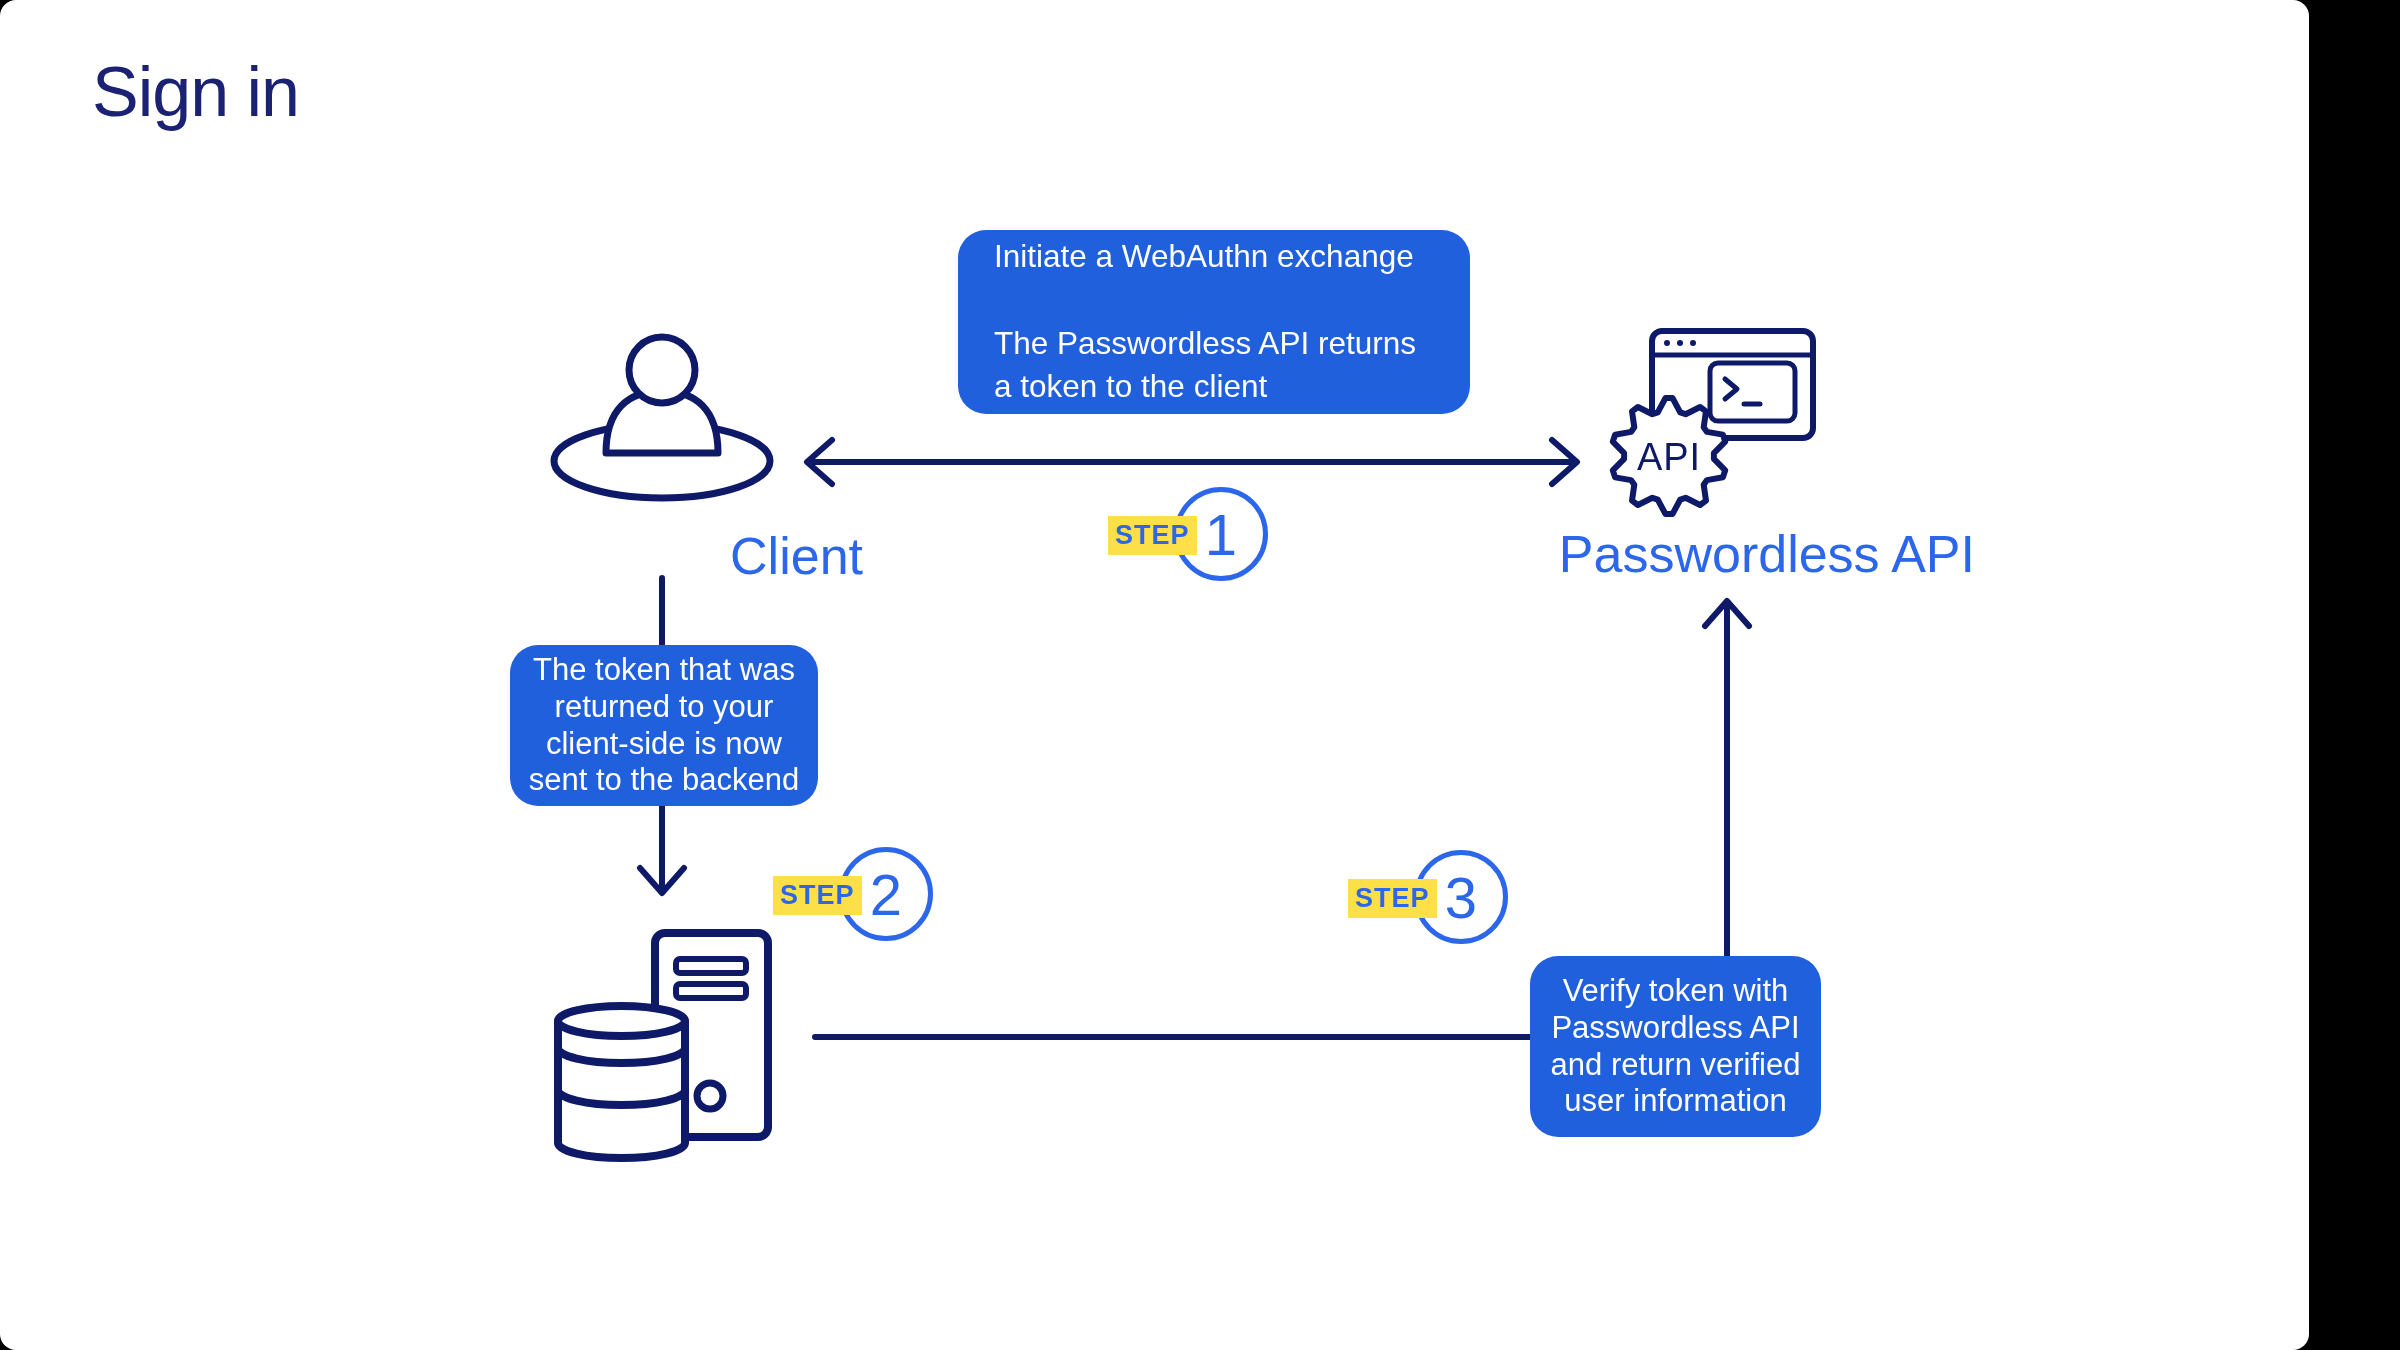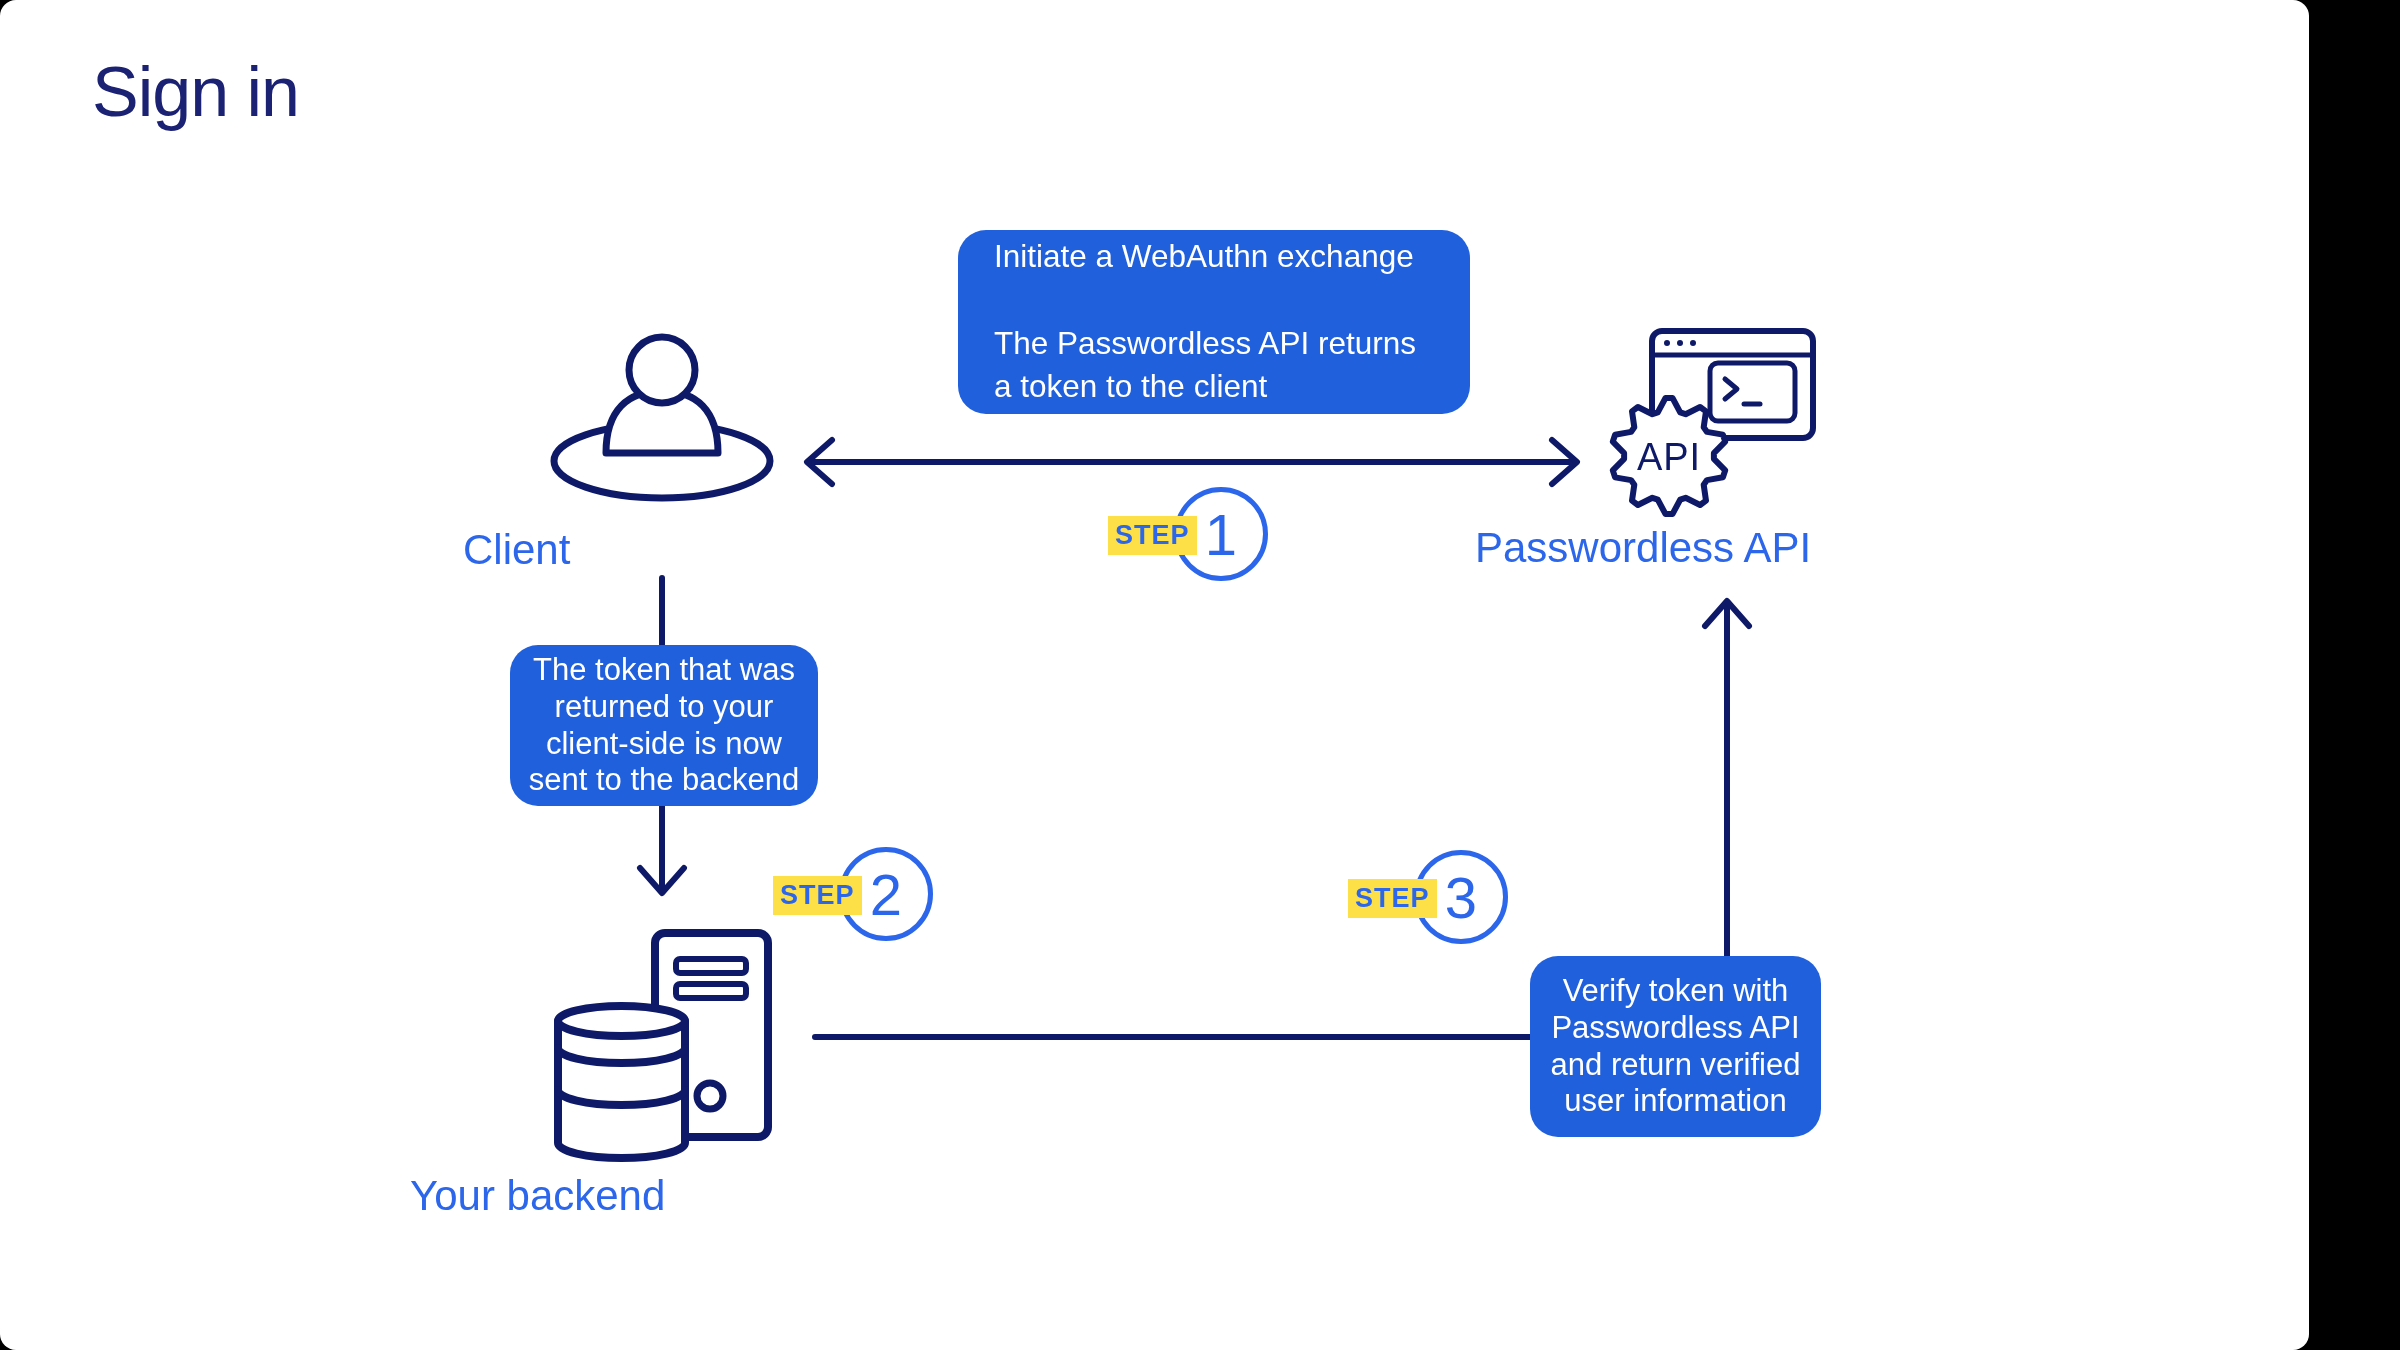--- a/index.html
+++ b/index.html
@@ -1,20 +1,20 @@
 <!DOCTYPE html>
 <html style="--card-bg: #ffffff; --title: #1b2173; --accent: #2c66ea; --tooltip-bg: #2060dd; --tooltip-text: #ffffff;"><head>
 <meta charset="utf-8">
 <style>
   html,body{margin:0;padding:0;background:#000;}
   body{width:2400px;height:1350px;overflow:hidden;font-family:"Liberation Sans","DejaVu Sans",sans-serif;}
   #canvas{position:relative;width:2309px;height:1350px;background:var(--card-bg,#fff);border-radius:16px;overflow:hidden;}
   .title{position:absolute;left:92px;top:52px;font-size:70px;font-weight:500;letter-spacing:-1px;color:var(--title,#1b2173);}
   svg.lines{position:absolute;left:0;top:0;z-index:1;}
-  .node-label{position:absolute;z-index:2;font-size:42px;font-weight:400;color:var(--accent,#2c66ea);text-align:left;}
+  .node-label{position:absolute;z-index:2;font-size:52px;font-weight:400;color:var(--accent,#2c66ea);text-align:right;}
   .tooltip{position:absolute;z-index:3;background:var(--tooltip-bg,#2060dd);color:var(--tooltip-text,#fff);
            border-radius:28px;display:flex;flex-direction:column;justify-content:center;white-space:pre;}
   .tooltip.left{align-items:flex-start;padding-left:36px;font-size:31.5px;line-height:1.38;}
   .tooltip.center{align-items:center;text-align:center;font-size:31px;line-height:1.18;}
   .badge-circle{position:absolute;z-index:2;width:94px;height:94px;border:5px solid var(--accent,#2c66ea);
                 border-radius:50%;box-sizing:border-box;display:flex;align-items:center;justify-content:center;
                 color:var(--accent,#2c66ea);font-size:58px;font-weight:400;}
   .badge-word{position:absolute;z-index:4;background:#fde047;color:var(--accent,#2c66ea);
               font-size:27px;font-weight:700;letter-spacing:1px;padding:4px 7px;}
 </style>
@@ -71,21 +71,20 @@
       <circle cx="710" cy="1096" r="13" stroke-width="7" fill="#ffffff"></circle>
       <path d="M 558 1021 L 558 1143 A 63.5 15 0 0 0 685 1143 L 685 1021" stroke-width="8" fill="#ffffff"></path>
       <path d="M 558 1048 A 63.5 15 0 0 0 685 1048" stroke-width="8"></path>
       <path d="M 558 1090 A 63.5 15 0 0 0 685 1090" stroke-width="8"></path>
       <ellipse cx="621.5" cy="1021" rx="63.5" ry="15" stroke-width="8" fill="#ffffff"></ellipse>
     </g>
   </svg>
 
   <div class="node-label" style="left:463px;top:526px;width:400px;">Client</div>
   <div class="node-label" style="left:1475px;top:524px;width:500px;">Passwordless API</div>
-  <div class="node-label" style="left:410px;top:1172px;width:500px;">Your backend</div>
 
   <div class="tooltip left" style="left:958px;top:230px;width:476px;height:184px;">Initiate a WebAuthn exchange
 
 The Passwordless API returns
 a token to the client</div>
   <div class="tooltip center" style="left:510px;top:645px;width:308px;height:161px;">The token that was
 returned to your
 client-side is now
 sent to the backend</div>
   <div class="tooltip center" style="left:1530px;top:956px;width:291px;height:181px;">Verify token with

